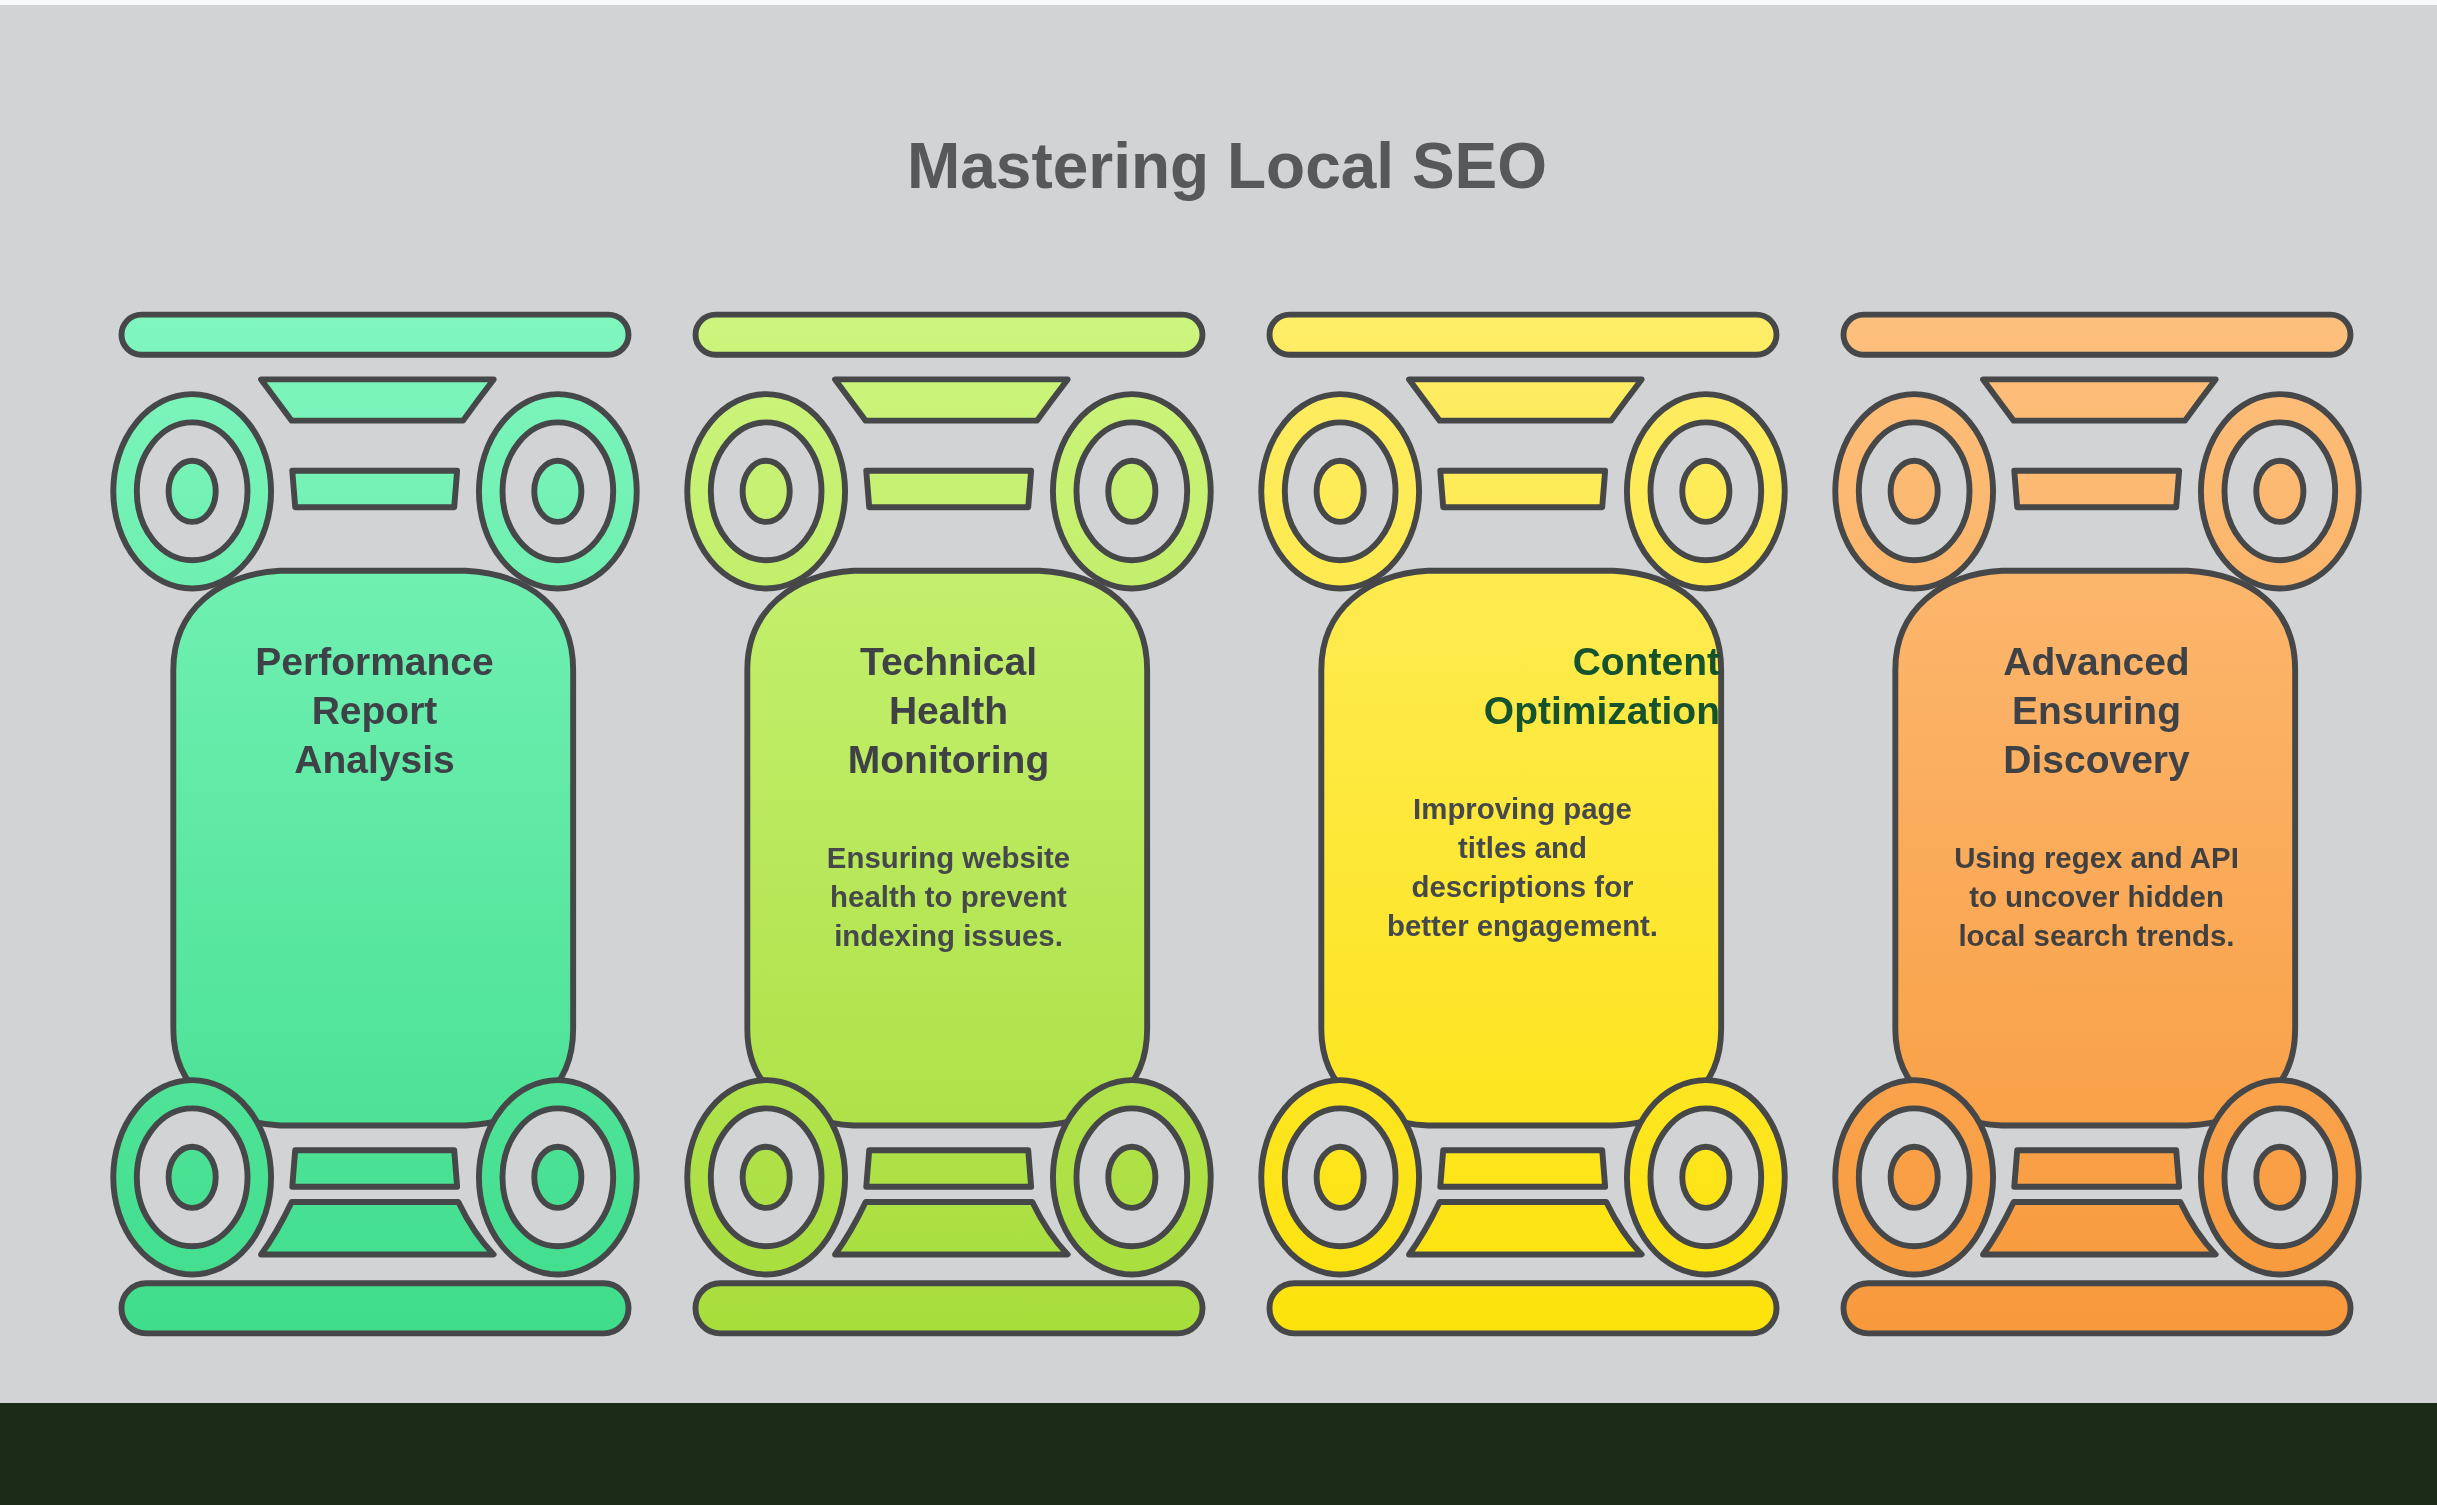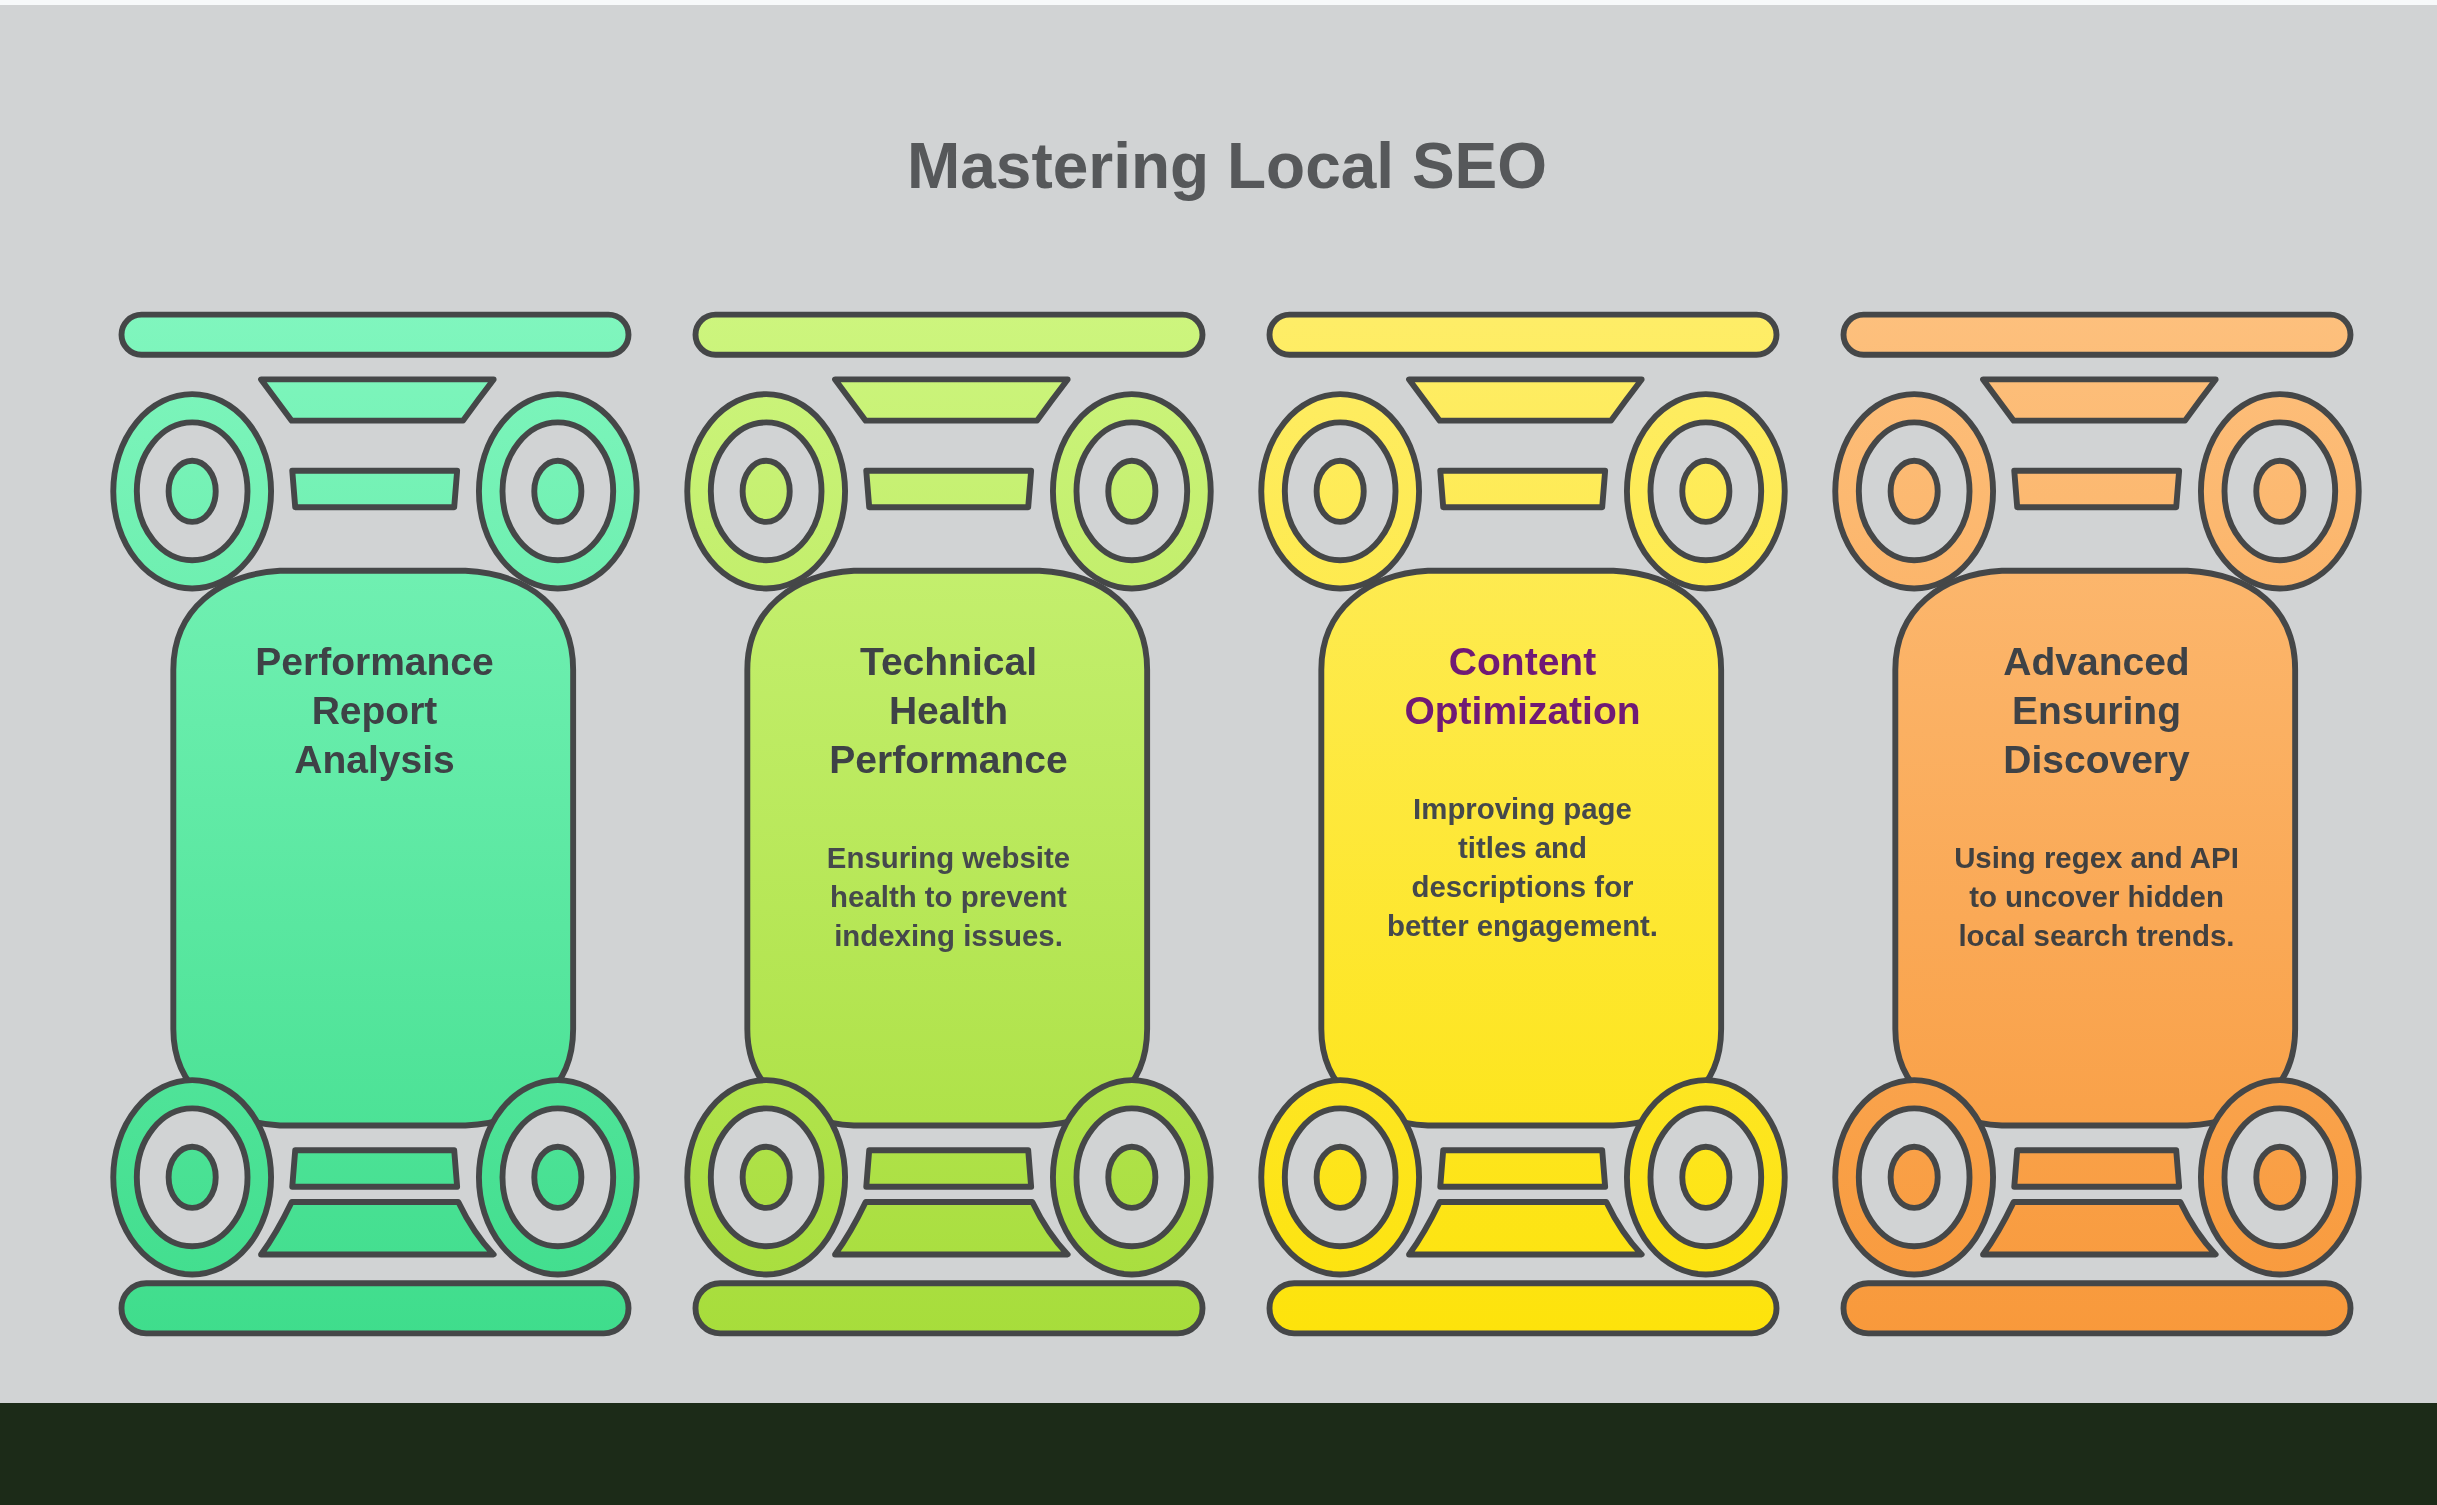--- a/index.html
+++ b/index.html
@@ -121,21 +121,21 @@
   <ellipse cx="746" cy="1470" rx="134" ry="165" fill="url(#grad1)" stroke="#454748" stroke-width="10"></ellipse>
           <ellipse cx="746" cy="1470" rx="94" ry="117" fill="#D1D3D4" stroke="#454748" stroke-width="10"></ellipse>
           <ellipse cx="746" cy="1470" rx="40" ry="52" fill="url(#grad1)" stroke="#454748" stroke-width="10"></ellipse>
   <rect x="5" y="5" width="861" height="68" rx="34" fill="url(#grad1)" stroke="#454748" stroke-width="10"></rect>
   <rect x="5" y="1650" width="861" height="85" rx="42" fill="url(#grad1)" stroke="#454748" stroke-width="10"></rect>
 </svg>
       </div>
     <div class="pillar-text">
       <div class="pillar-title" style="color: rgb(62, 66, 70);">Technical
 Health
-Performance</div>
+Monitoring</div>
       <div class="pillar-desc" style="color: rgb(69, 73, 76);">Ensuring website
 health to prevent
 indexing issues.</div>
     </div>
   </div>
 
   <div class="pillar">
     <div class="pillar-art">
         <svg width="532" height="1034" viewBox="-16 -8 903 1756" xmlns="http://www.w3.org/2000/svg">
   <defs>
@@ -159,21 +159,21 @@
           <ellipse cx="125" cy="1470" rx="94" ry="117" fill="#D1D3D4" stroke="#454748" stroke-width="10"></ellipse>
           <ellipse cx="125" cy="1470" rx="40" ry="52" fill="url(#grad2)" stroke="#454748" stroke-width="10"></ellipse>
   <ellipse cx="746" cy="1470" rx="134" ry="165" fill="url(#grad2)" stroke="#454748" stroke-width="10"></ellipse>
           <ellipse cx="746" cy="1470" rx="94" ry="117" fill="#D1D3D4" stroke="#454748" stroke-width="10"></ellipse>
           <ellipse cx="746" cy="1470" rx="40" ry="52" fill="url(#grad2)" stroke="#454748" stroke-width="10"></ellipse>
   <rect x="5" y="5" width="861" height="68" rx="34" fill="url(#grad2)" stroke="#454748" stroke-width="10"></rect>
   <rect x="5" y="1650" width="861" height="85" rx="42" fill="url(#grad2)" stroke="#454748" stroke-width="10"></rect>
 </svg>
       </div>
     <div class="pillar-text">
-      <div class="pillar-title" style="color: #701a75;">Content
+      <div class="pillar-title" style="color: #14532d; text-align: right;">Content
 Optimization</div>
       <div class="pillar-desc" style="color: rgb(69, 73, 76);">Improving page
 titles and
 descriptions for
 better engagement.</div>
     </div>
   </div>
 
   <div class="pillar">
     <div class="pillar-art">

